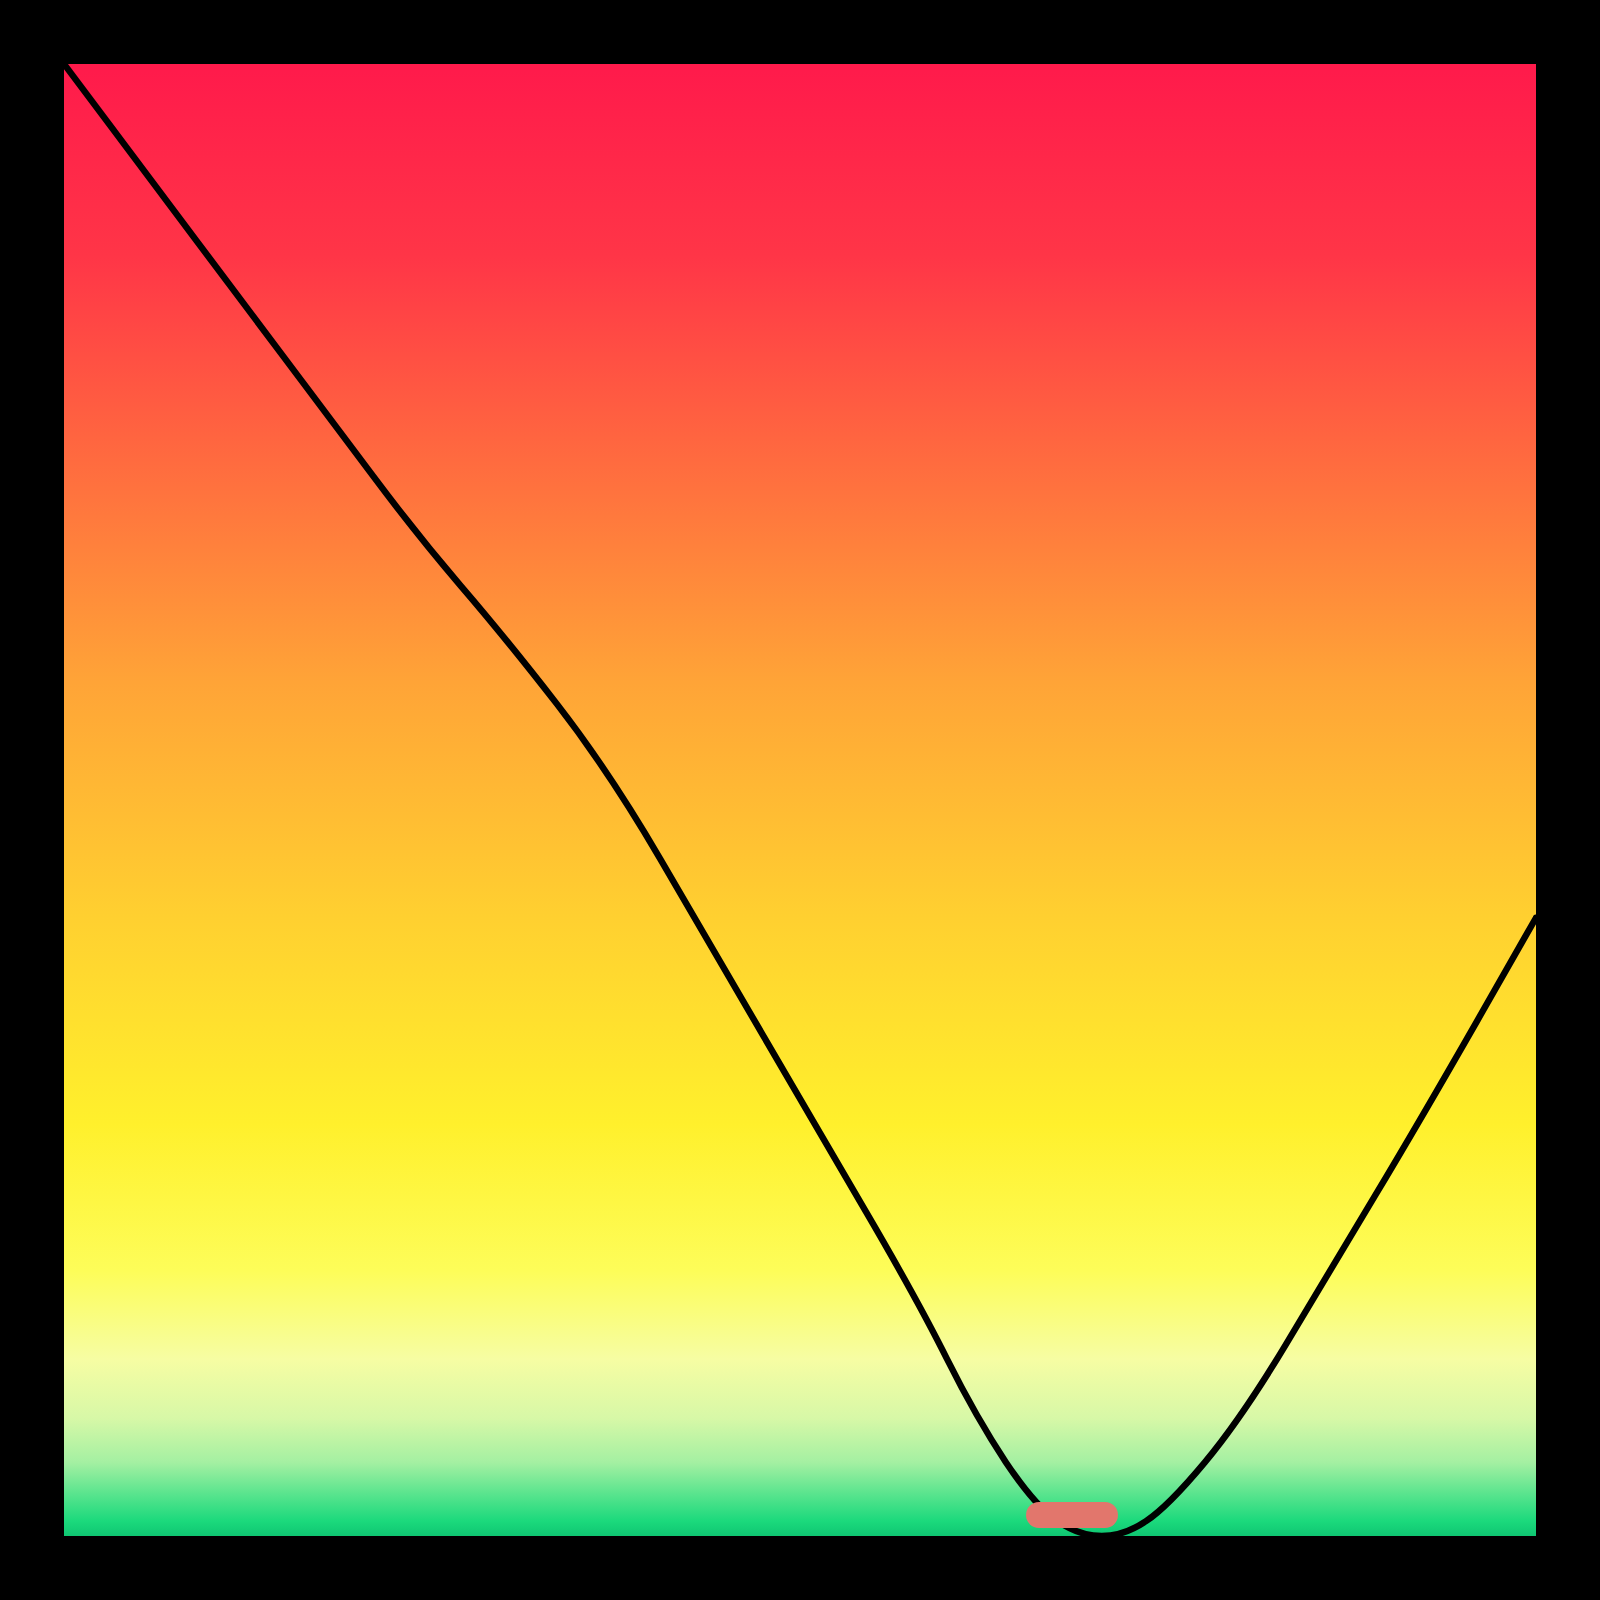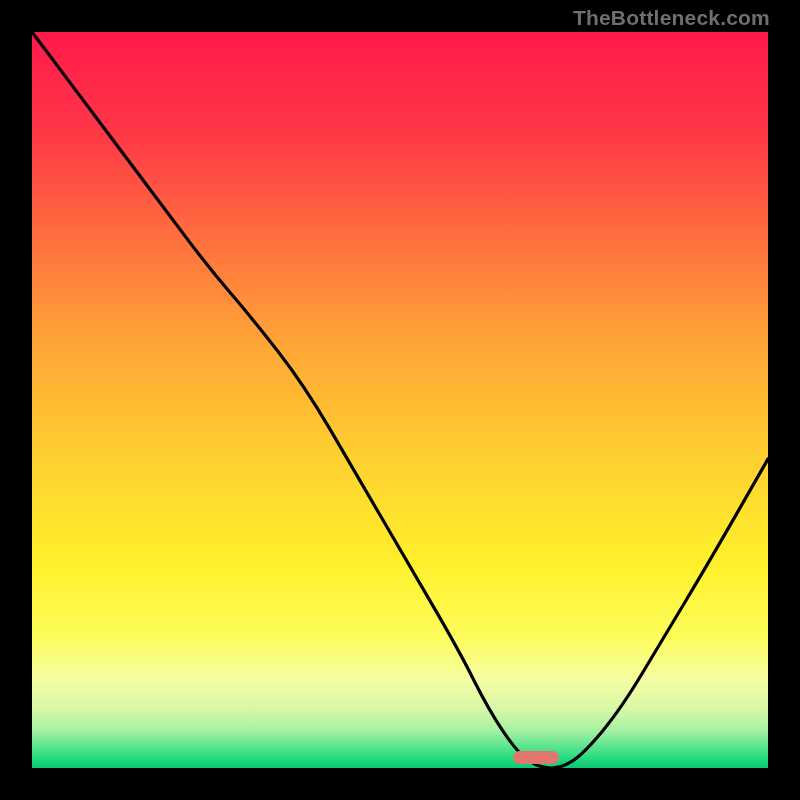--- a/index.html
+++ b/index.html
@@ -54,21 +54,20 @@
     position: absolute;
     background: #e2766c;
     border-radius: 8px;
   }
 </style>
 </head>
 <body>
 
 <div class="frame">
 
-  <div class="watermark">TheBottleneck.com</div>
 
   <div class="plot-area">
 
     <svg class="gradient" viewBox="0 0 736 736" preserveAspectRatio="none">
       <defs>
         <linearGradient id="bg" x1="0" y1="0" x2="0" y2="1">
             <stop offset="0%" stop-color="#ff1a4b"></stop>
             <stop offset="13%" stop-color="#ff3547"></stop>
             <stop offset="27%" stop-color="#ff6b3f"></stop>
             <stop offset="42%" stop-color="#ffa437"></stop>

